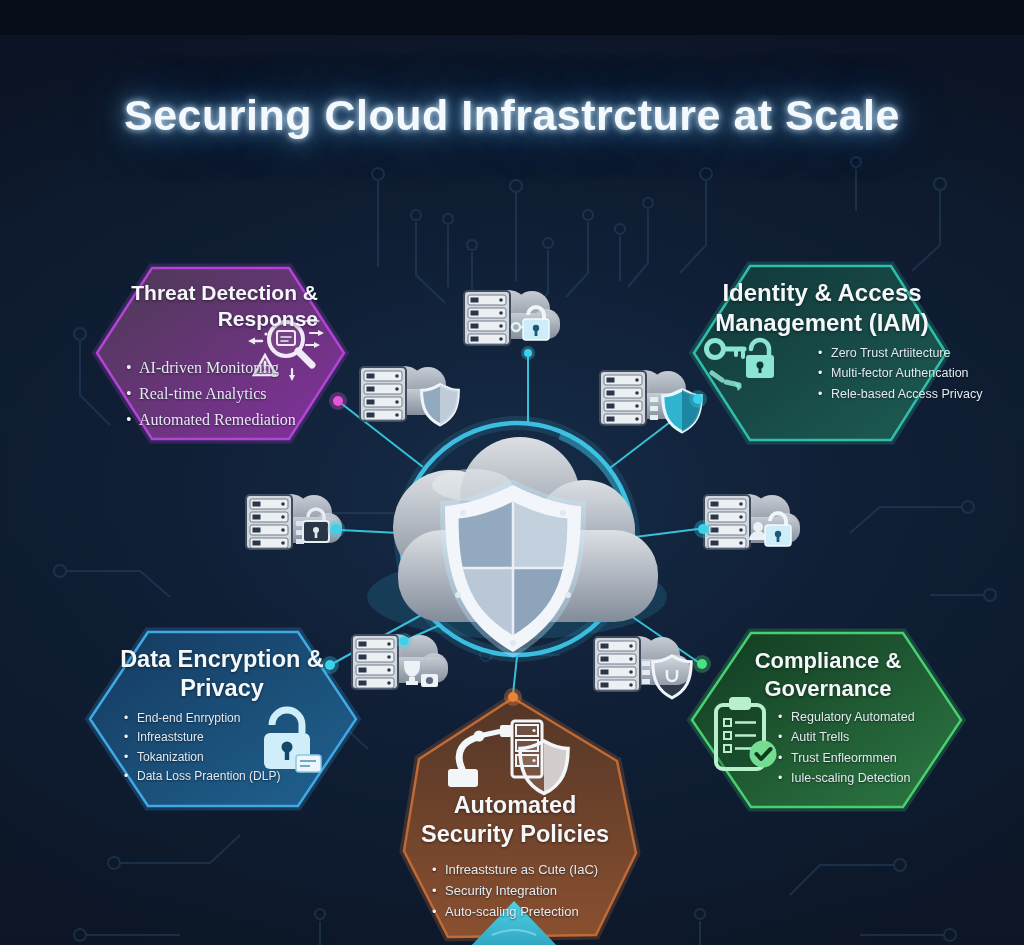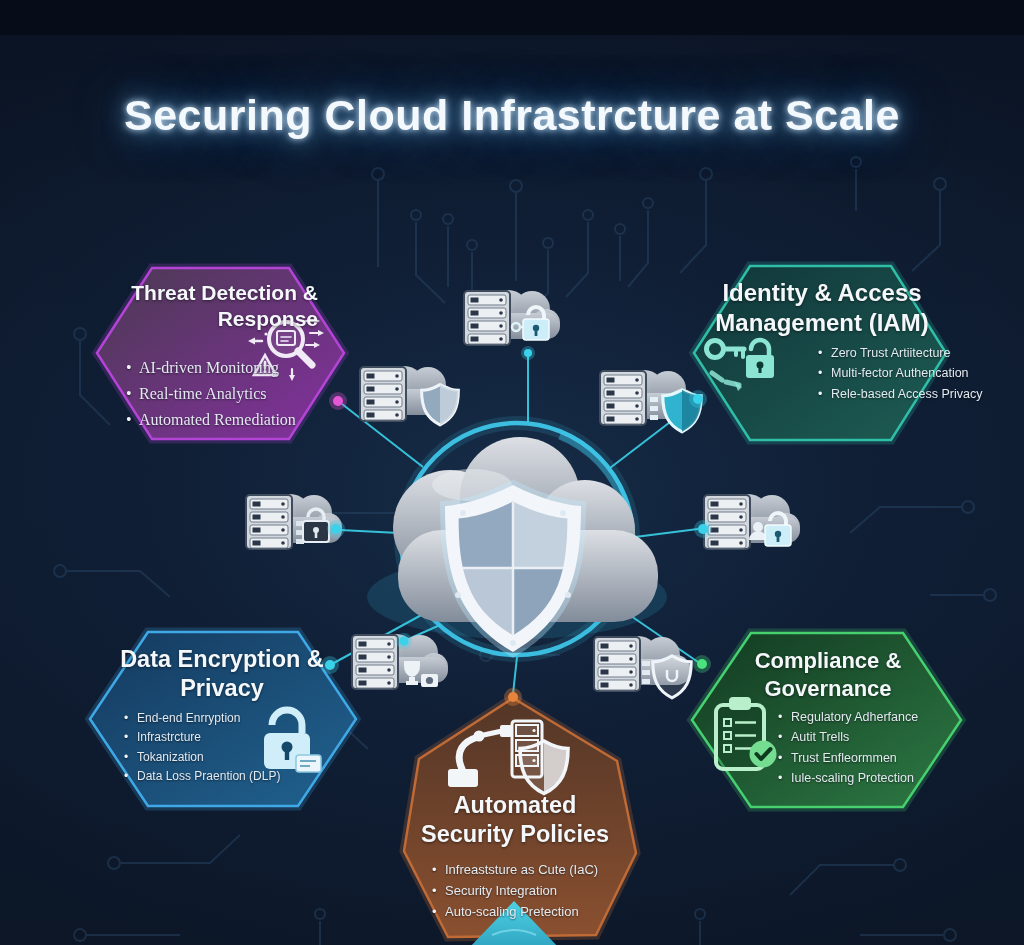--- a/index.html
+++ b/index.html
@@ -415,31 +415,31 @@
 <h2 class="ptitle" id="iam-title">Identity &amp; Access Management (IAM)</h2>
 <ul class="blist" id="iam-bullets">
   <li>Zero Trust Artiitecture</li>
   <li>Multi-fector Authencation</li>
   <li>Rele-based Access Privacy</li>
 </ul>
 
 <h2 class="ptitle" id="enc-title">Data Encryption &amp; Privacy</h2>
 <ul class="blist" id="enc-bullets">
   <li>End-end Enrryption</li>
-  <li>Infrastrcture</li>
+  <li>Infreaststure</li>
   <li>Tokanization</li>
   <li>Data Loss Praention (DLP)</li>
 </ul>
 
 <h2 class="ptitle" id="comp-title">Compliance &amp; Governance</h2>
 <ul class="blist" id="comp-bullets">
-  <li>Regulatory Adherfance</li>
+  <li>Regulatory Automated</li>
   <li>Autit Trells</li>
   <li>Trust Enfleormmen</li>
-  <li>Iule-scaling Protection</li>
+  <li>Iule-scaling Detection</li>
 </ul>
 
 <h2 class="ptitle" id="auto-title">Automated Security Policies</h2>
 <ul class="blist" id="auto-bullets">
   <li>Infreaststure as Cute (IaC)</li>
   <li>Security Integration</li>
   <li>Auto-scaling Pretection</li>
 </ul>
 
 </div>

